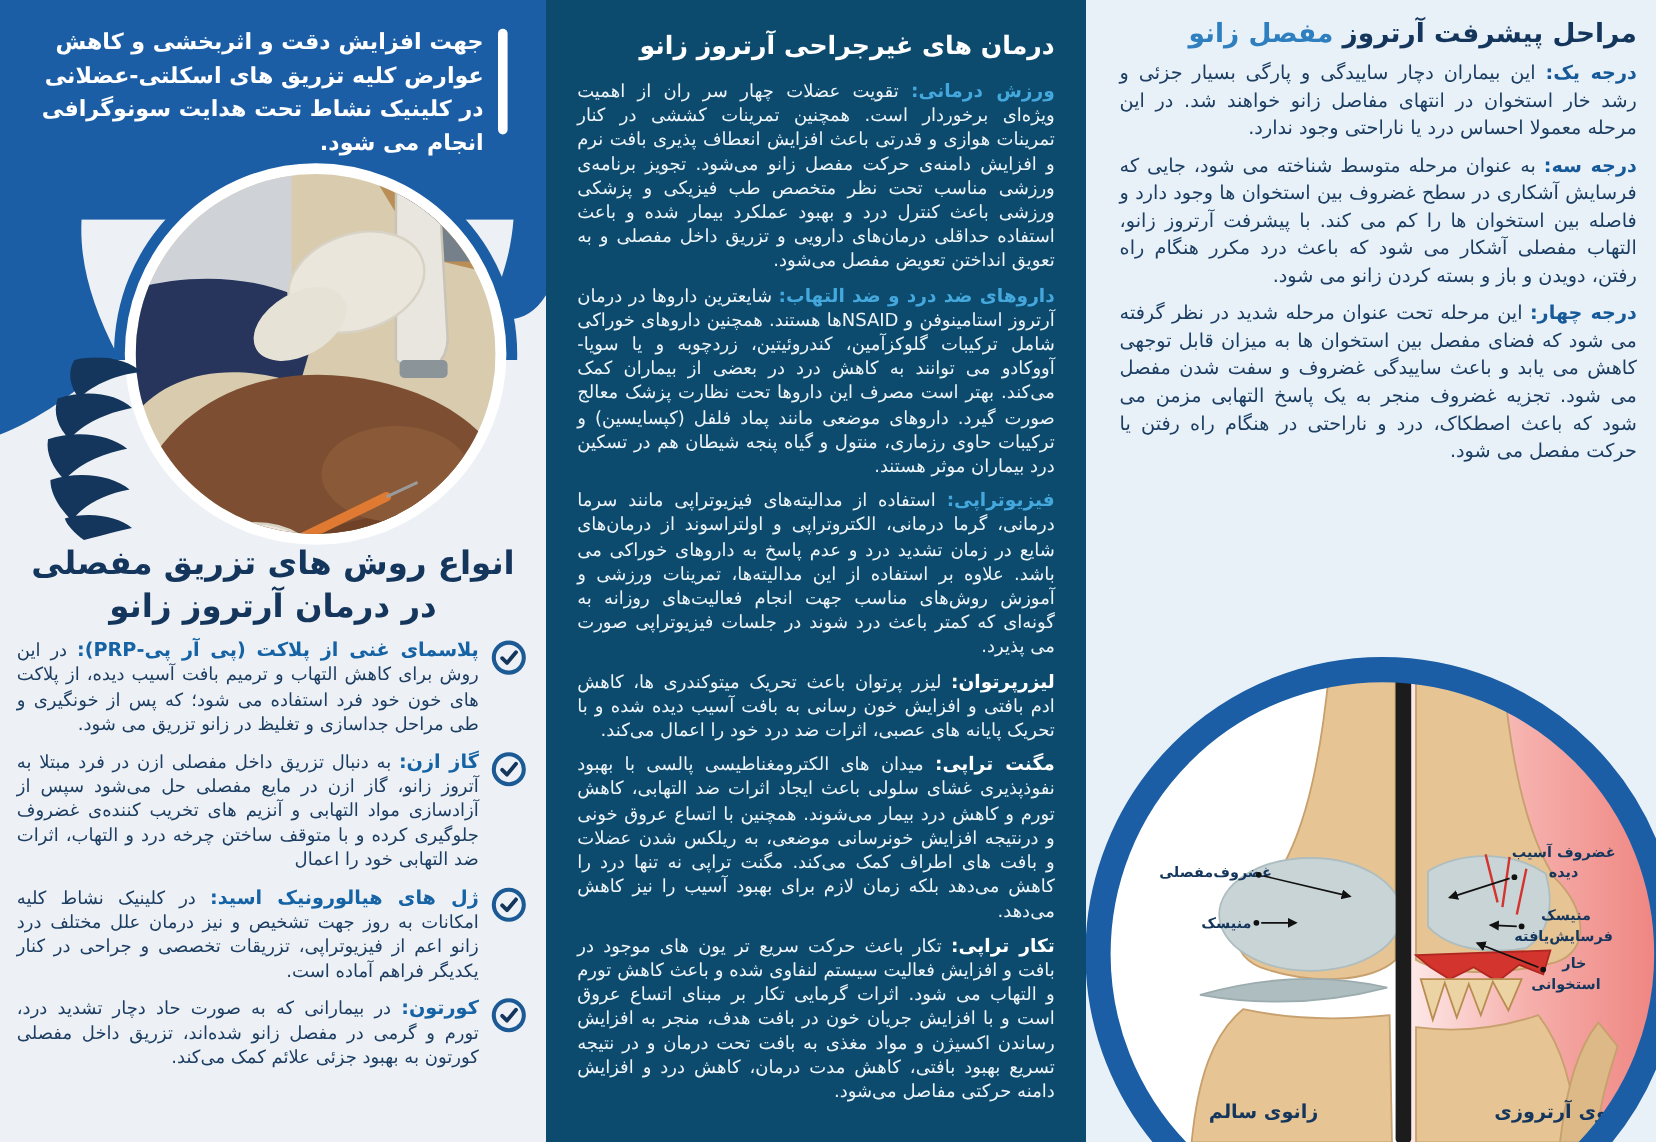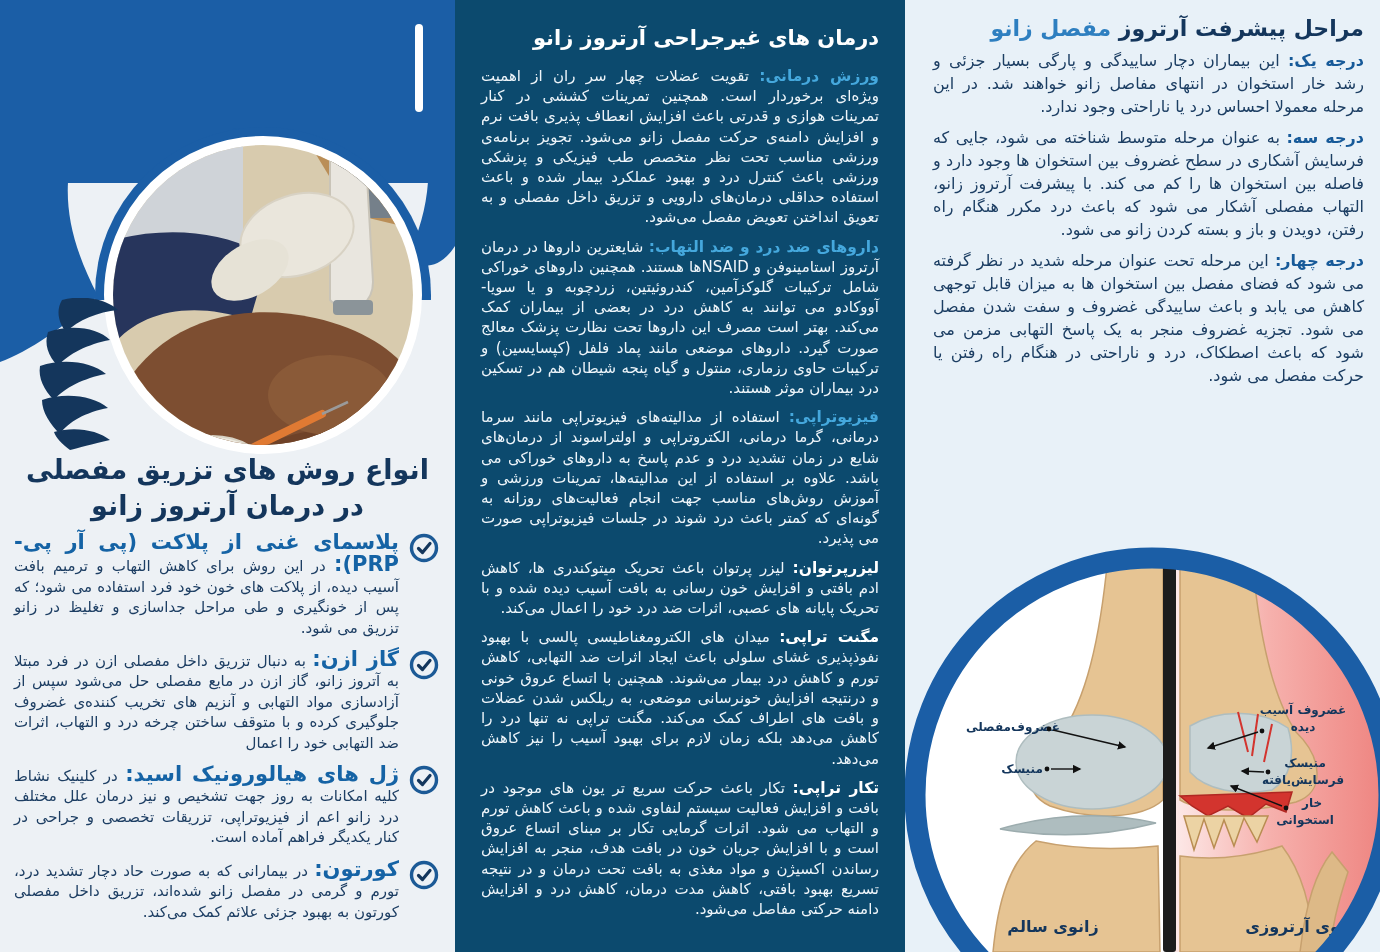--- a/index.html
+++ b/index.html
@@ -12,21 +12,21 @@
   .quote-bar{position:absolute;top:24px;right:32px;width:8px;height:88px;background:#ffffff;border-radius:4px;}
   .hdr-note{position:absolute;top:22px;right:52px;left:26px;color:#ffffff;font-weight:bold;
     font-size:18.5px;line-height:1.52;text-align:right;direction:rtl;}
   .logo{position:absolute;left:14px;top:298px;}
   .inj-title{position:absolute;top:452px;left:0;right:0;text-align:center;direction:rtl;
     color:#14365c;font-weight:800;font-size:27px;line-height:1.32;}
   .items{position:absolute;top:532px;right:14px;left:14px;direction:rtl;}
   .item{position:relative;padding-right:42px;margin-bottom:11px;}
   .item-icon{position:absolute;right:2px;top:1px;}
   .item p{margin:0;font-size:15px;line-height:20.4px;color:#1d3e63;text-align:justify;}
-  .item strong{color:#1563a5;font-size:21px;}
+  .item strong{color:#1563a5;font-size:16px;}
   
   .col-mid{left:455px;width:450px;background:#0c4a6e;direction:rtl;}
   .mid-inner{padding:26px 26px 0 26px;}
   .mid-title{color:#ffffff;font-weight:800;font-size:21px;margin:0 0 16px 0;text-align:right;}
   .mid-sec{margin:0 0 9px 0;font-size:15px;line-height:20.2px;color:#eef5fa;text-align:justify;}
   .mid-sec strong{font-size:15.5px;}
   .mid-sec strong.accent{color:#45a8dd;}
   .mid-sec strong.white{color:#ffffff;}
   
   .col-right{left:905px;width:475px;background:#e8f1f8;direction:rtl;}
@@ -84,20 +84,21 @@
         <ellipse cx="297" cy="235" rx="58" ry="40" fill="#eae6dc" stroke="#d8d2c4" stroke-width="2" transform="rotate(-18 297 235)"></ellipse>
         <ellipse cx="250" cy="270" rx="42" ry="26" fill="#e6e2d6" transform="rotate(-30 250 270)"></ellipse>
         <ellipse cx="212" cy="478" rx="58" ry="42" fill="#ece8de" stroke="#d8d2c4" stroke-width="2"></ellipse>
         <path d="M252,448 L322,414" stroke="#e07a33" stroke-width="8" stroke-linecap="round"></path>
         <path d="M322,414 L348,402" stroke="#9a9a9a" stroke-width="2.5"></path>
         <rect x="113" y="528" width="340" height="70" fill="#f1eee8"></rect>
       </g>
     </svg>
 
     <div class="quote-bar"></div>
+    <div class="hdr-note">جهت افزایش دقت  و اثربخشی و کاهش عوارض کلیه تزریق های اسکلتی-عضلانی در کلینیک نشاط تحت هدایت سونوگرافی انجام می شود.</div>
 
     <svg class="logo" width="112" height="152" viewBox="0 0 112 152">
       <g fill="#14365c">
         <path d="M48,2 C70,-4 94,2 104,12 C84,14 64,22 52,34 C44,24 42,12 48,2 Z"></path>
         <path d="M34,34 C58,26 84,30 96,42 C74,46 54,56 44,68 C34,58 30,46 34,34 Z"></path>
         <path d="M26,68 C50,60 78,64 92,76 C70,80 50,90 40,102 C30,92 24,80 26,68 Z"></path>
         <path d="M28,102 C52,94 80,98 94,110 C72,114 54,124 46,136 C36,126 28,114 28,102 Z"></path>
         <path d="M40,134 C60,128 84,132 96,142 C78,146 64,150 56,152 C48,146 42,140 40,134 Z"></path>
       </g>
     </svg>

